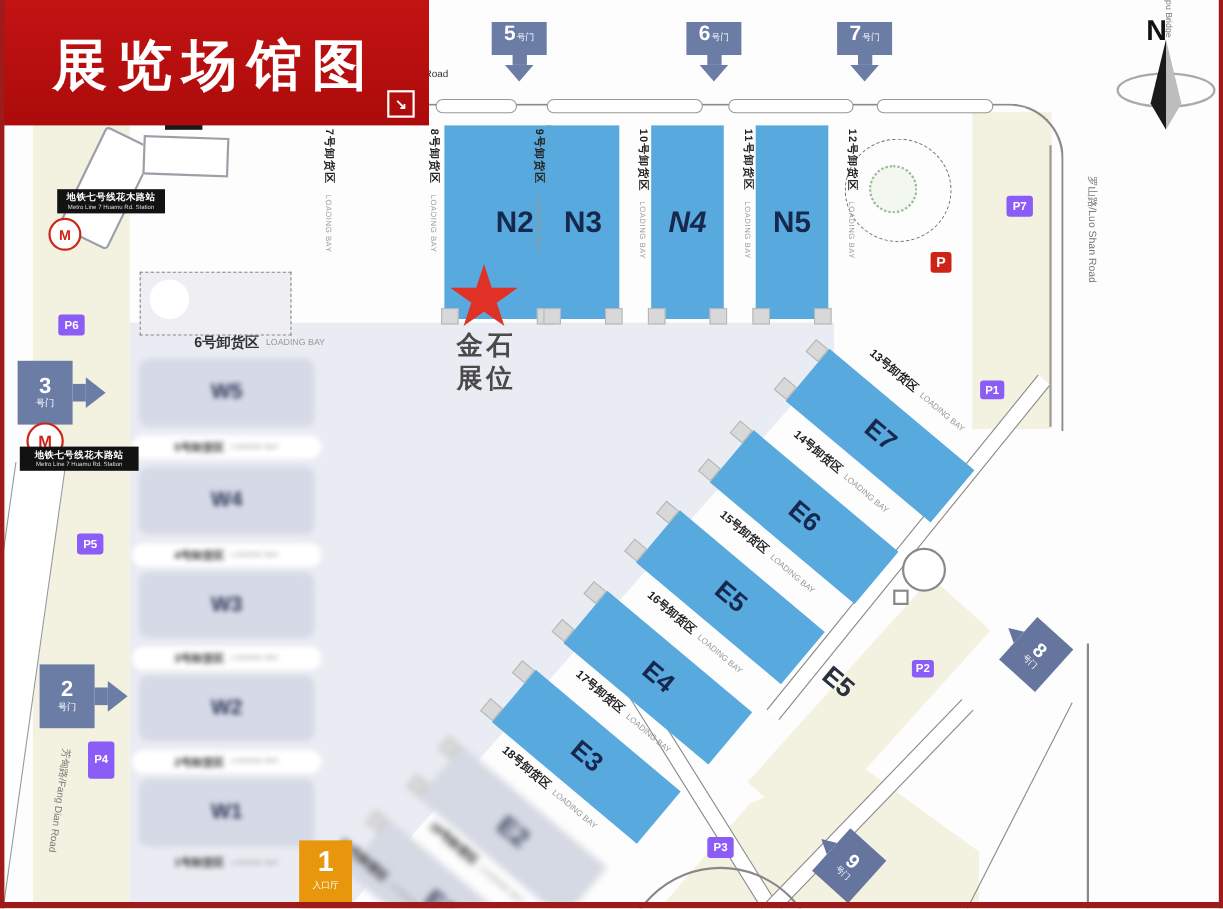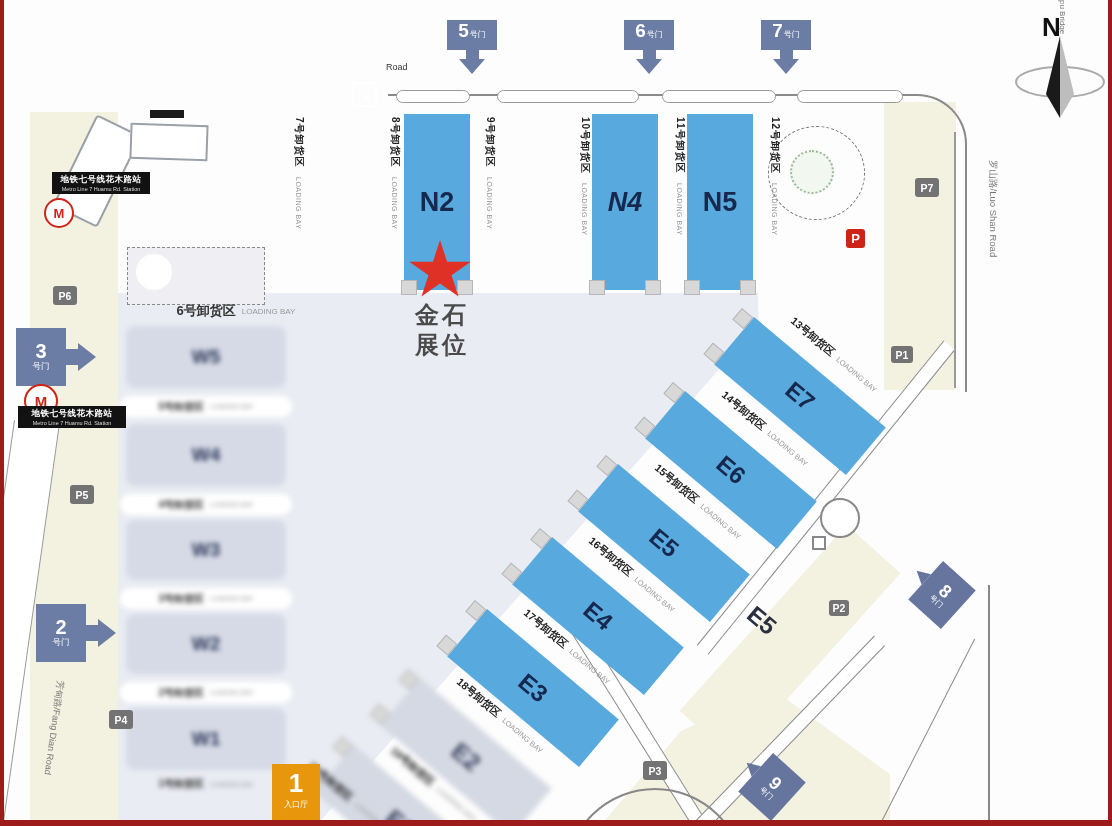--- a/index.html
+++ b/index.html
@@ -13,21 +13,21 @@
   #expand{left:352px;top:82px;width:21px;height:21px;border:2px solid #fff;color:#fff;font-size:13px;font-weight:bold;display:flex;align-items:center;justify-content:center;z-index:56;}
   
   #plaza{left:118px;top:293px;width:660px;height:533px;background:#EAECF3;clip-path:polygon(0 0,97% 0,97% 6%,30% 100%,0 100%);}
   .beige{background:#F3F1DF;}
   
   .rline{border-top:1.6px solid #8a8a8a;}
   .rstrip{background:#fff;border-top:1.5px solid #888;border-bottom:1.5px solid #888;}
   #roadTR{left:388px;top:94px;width:577px;height:296px;border-top:2px solid #8a8a8a;border-right:2px solid #8a8a8a;border-top-right-radius:50px;}
   .tpill{top:90px;height:11px;background:#fff;border:1.5px solid #999;border-radius:7px;}
   
-  .badge{background:#737373;color:#fff;font-weight:bold;font-size:10.5px;border-radius:3px;display:flex;align-items:center;justify-content:center;z-index:20;}
+  .badge{background:#8b5cf6;color:#fff;font-weight:bold;font-size:10.5px;border-radius:3px;display:flex;align-items:center;justify-content:center;z-index:20;}
   .pbadge-red{background:#CE2417;color:#fff;font-weight:bold;font-size:13px;border-radius:3px;display:flex;align-items:center;justify-content:center;z-index:20;}
   
   .gate{background:#6B7CA5;color:#fff;display:flex;align-items:baseline;justify-content:center;z-index:21;}
   .gate .gnum{font-size:19px;font-weight:bold;}
   .gate .gsuf{font-size:8px;margin-left:1px;}
   .garr-stem{background:#6B7CA5;z-index:21;}
   .garr-down{width:0;height:0;border-left:13px solid transparent;border-right:13px solid transparent;border-top:15px solid #6B7CA5;z-index:21;}
   .garr-right{width:0;height:0;border-top:14px solid transparent;border-bottom:14px solid transparent;border-left:18px solid #6B7CA5;z-index:21;}
   .gate-sq{background:#6B7CA5;color:#fff;display:flex;flex-direction:column;align-items:center;justify-content:center;z-index:21;}
   .gate-sq .gnum{font-size:20px;font-weight:bold;line-height:1;}
@@ -103,21 +103,22 @@
 
   <div class="abs bldg" style="left:72px;top:120px;width:46px;height:98px;transform:rotate(26deg);border-radius:4px;"></div>
   <div class="abs bldg" style="left:130px;top:124px;width:74px;height:32px;transform:rotate(2deg);"></div>
   <div class="abs" style="left:150px;top:110px;width:34px;height:8px;background:#1a1a1a;z-index:3;"></div>
   <div class="abs mlabel" style="left:52px;top:172px;width:94px;">
     <span class="cn">地铁七号线花木路站</span>
     <span class="en">Metro Line 7 Huamu Rd. Station</span>
   </div>
   <div class="abs mlogo" style="left:44px;top:198px;width:26px;height:26px;font-size:13px;">M</div>
 
-  <div class="abs hall-n" style="left:404px;">N2</div>
+  <div class="abs hall-n" style="left:404px;padding-left:31px;">N2</div>
+  <div class="abs hall-n" style="left:497px;">N3</div>
   <div class="abs hall-n" style="left:592px;font-style:italic;">N4</div>
   <div class="abs hall-n" style="left:687px;">N5</div>
   <div class="abs vlab" style="left:291px;"><span class="cn">7号卸货区</span><span class="en">LOADING BAY</span></div>
   <div class="abs vlab" style="left:387px;"><span class="cn">8号卸货区</span><span class="en">LOADING BAY</span></div>
   <div class="abs vlab" style="left:482px;"><span class="cn">9号卸货区</span><span class="en">LOADING BAY</span></div>
   <div class="abs vlab" style="left:577px;"><span class="cn">10号卸货区</span><span class="en">LOADING BAY</span></div>
   <div class="abs vlab" style="left:672px;"><span class="cn">11号卸货区</span><span class="en">LOADING BAY</span></div>
   <div class="abs vlab" style="left:767px;"><span class="cn">12号卸货区</span><span class="en">LOADING BAY</span></div>
 
   <div class="abs" style="left:768px;top:126px;width:95px;height:92px;border:1.5px dashed #777;border-radius:50%;"></div>
@@ -206,21 +207,21 @@
     <div class="elab" style="left:82px;top:150px;">
         <span class="cn">20号卸货区</span>
         <span class="en">LOADING BAY</span>
       </div>
   </div>
 
   <div class="abs" style="left:742px;top:616px;width:60px;height:32px;transform:rotate(40deg);font-size:24px;font-weight:bold;color:#2A3040;z-index:8;">E5</div>
   <div class="abs badge" style="left:891px;top:346px;width:22px;height:17px;">P1</div>
   <div class="abs badge" style="left:829px;top:600px;width:20px;height:16px;">P2</div>
   <div class="abs badge" style="left:643px;top:761px;width:24px;height:19px;">P3</div>
-  <div class="abs badge" style="left:80px;top:710px;width:24px;height:19px;margin-left:29px;">P4</div>
+  <div class="abs badge" style="left:80px;top:674px;width:24px;height:34px;">P4</div>
   <div class="abs badge" style="left:70px;top:485px;width:24px;height:19px;">P5</div>
   <div class="abs badge" style="left:53px;top:286px;width:24px;height:19px;">P6</div>
   <div class="abs badge" style="left:915px;top:178px;width:24px;height:19px;">P7</div>
 
   <div class="abs gate" style="left:447px;top:20px;width:50px;height:30px;">
       <span class="gnum">5</span>
       <span class="gsuf">号门</span>
     </div>
   <div class="abs gate" style="left:624px;top:20px;width:50px;height:30px;">
       <span class="gnum">6</span>
@@ -273,18 +274,21 @@
   <div class="abs vroad" style="left:44px;top:680px;height:140px;font-size:9px;transform:rotate(8deg);">芳甸路/Fang Dian Road</div>
   <div class="abs vroad" style="left:1058px;top:0;height:72px;font-size:8px;">pu Bridge</div>
 
   <div class="abs" style="left:1042px;top:12px;font-size:26px;font-weight:bold;color:#111;z-index:10;">N</div>
   <svg class="abs" style="left:1008px;top:34px;z-index:10;" width="104" height="86" viewBox="0 0 104 86">
     <ellipse cx="52" cy="48" rx="44" ry="15" fill="none" stroke="#aaa" stroke-width="2"></ellipse>
     <polygon points="52,2 52,84 38,60" fill="#1a1a1a"></polygon>
     <polygon points="52,2 52,84 66,60" fill="#bdbdbd"></polygon>
   </svg>
 
+  <div class="abs" id="banner">
+    <div class="t">展览场馆图</div>
+  </div>
   <div class="abs" id="expand">↘</div>
   <div class="abs frame" style="left:0;top:0;width:4px;height:826px;"></div>
   <div class="abs frame" style="left:1108px;top:0;width:4px;height:826px;"></div>
   <div class="abs frame" style="left:0;top:820px;width:1112px;height:6px;"></div>
 
 </div>
 
 </body></html>

